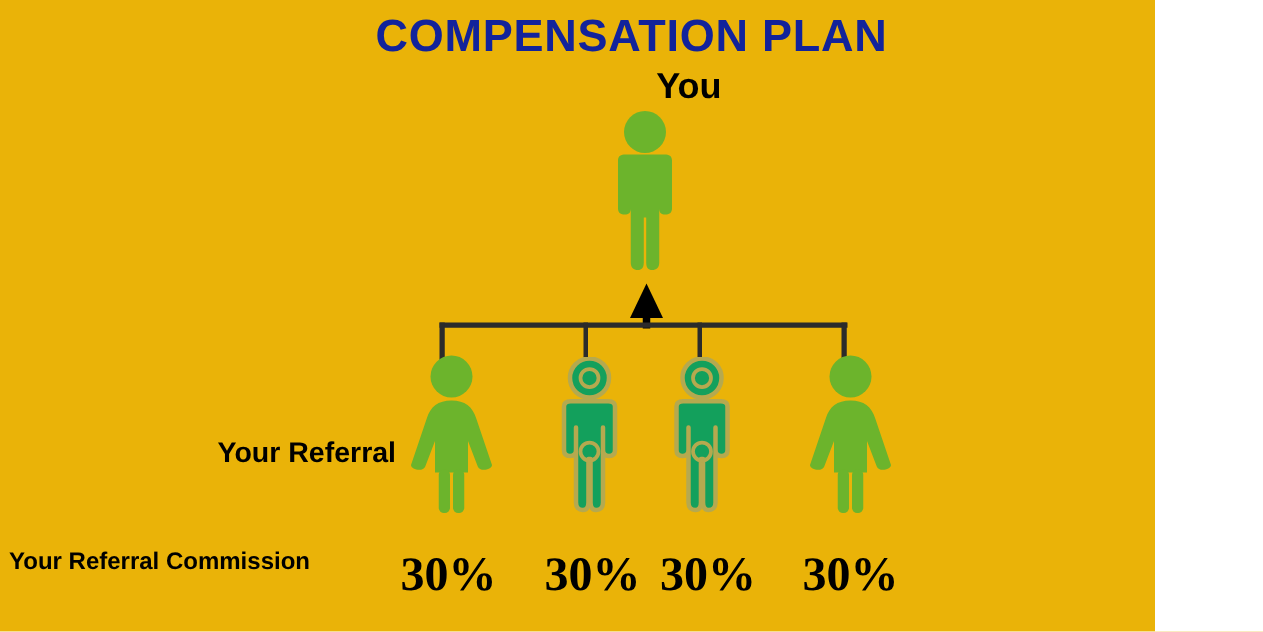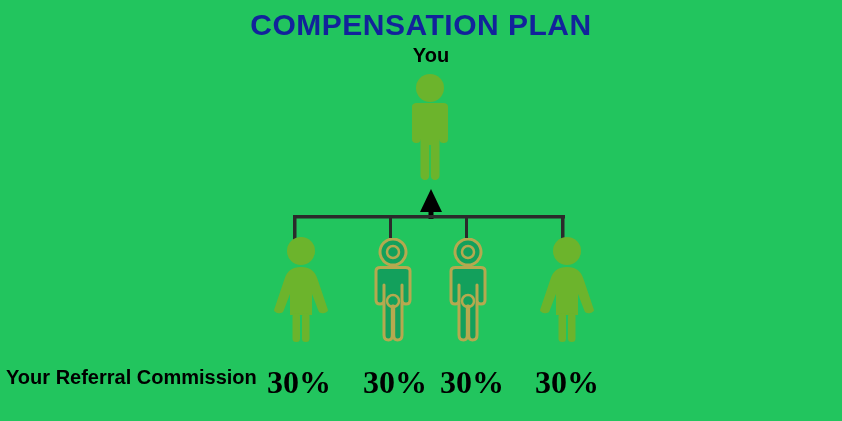--- a/index.html
+++ b/index.html
@@ -5,23 +5,23 @@
   html, body {
     margin: 0;
     padding: 0;
     background: #ffffff;
   }
   body {
     font-family: "Liberation Sans", sans-serif;
   }
   #canvas {
     position: relative;
-    width: 842px;
+    width: 770px;
     height: 421px;
-    background: #22c55e;
+    background: #eab308;
     overflow: hidden;
   }
 
   
   .title {
     position: absolute;
     left: 0;
     top: 8px;
     width: 842px;
     text-align: center;
@@ -32,24 +32,24 @@
     color: #12239b;
     white-space: nowrap;
   }
 
   
   .you-label {
     position: absolute;
     left: 381px;
     top: 44px;
     width: 100px;
-    text-align: center;
-    font-family: "Liberation Sans", sans-serif;
-    font-weight: bold;
-    font-size: 20px;
+    text-align: right;
+    font-family: "Liberation Sans", sans-serif;
+    font-weight: bold;
+    font-size: 24px;
     color: #000000;
   }
 
   
   .figure {
     position: absolute;
   }
   .figure svg { display: block; }
 
   .fig-you    { left: 401px; top: 73px; }
@@ -76,21 +76,21 @@
     font-weight: bold;
     font-size: 19px;
     color: #000000;
   }
   .row-label-commission {
     position: absolute;
     left: 6px;
     top: 366px;
     font-family: "Liberation Sans", sans-serif;
     font-weight: bold;
-    font-size: 20px;
+    font-size: 16px;
     color: #000000;
     white-space: nowrap;
   }
 
   
   .pct {
     position: absolute;
     top: 364px;
     width: 70px;
     text-align: center;
@@ -188,20 +188,21 @@
     <svg width="62" height="108" viewBox="0 0 62 108" xmlns="http://www.w3.org/2000/svg">
       <circle cx="31" cy="15" r="14" fill="#6cb42c"></circle>
       <path d="M31 31 C40 31 45 35 47.5 43 L58 74 C58 77 50 79 48.5 75
                L42 58 L42 79 L20 79 L20 58 L13.5 75
                C12 79 4 77 4 74 L14.5 43 C17 35 22 31 31 31 Z" fill="#6cb42c"></path>
       <rect x="22.5" y="77" width="7.5" height="29" rx="3.5" fill="#6cb42c"></rect>
       <rect x="32" y="77" width="7.5" height="29" rx="3.5" fill="#6cb42c"></rect>
     </svg>
   </div>
 
+  <div class="row-label-referral">Your Referral</div>
 
   <div class="row-label-commission">Your Referral Commission</div>
 
   <div class="pct pct-0">30%</div>
   <div class="pct pct-1">30%</div>
   <div class="pct pct-2">30%</div>
   <div class="pct pct-3">30%</div>
 
 </div>
 

